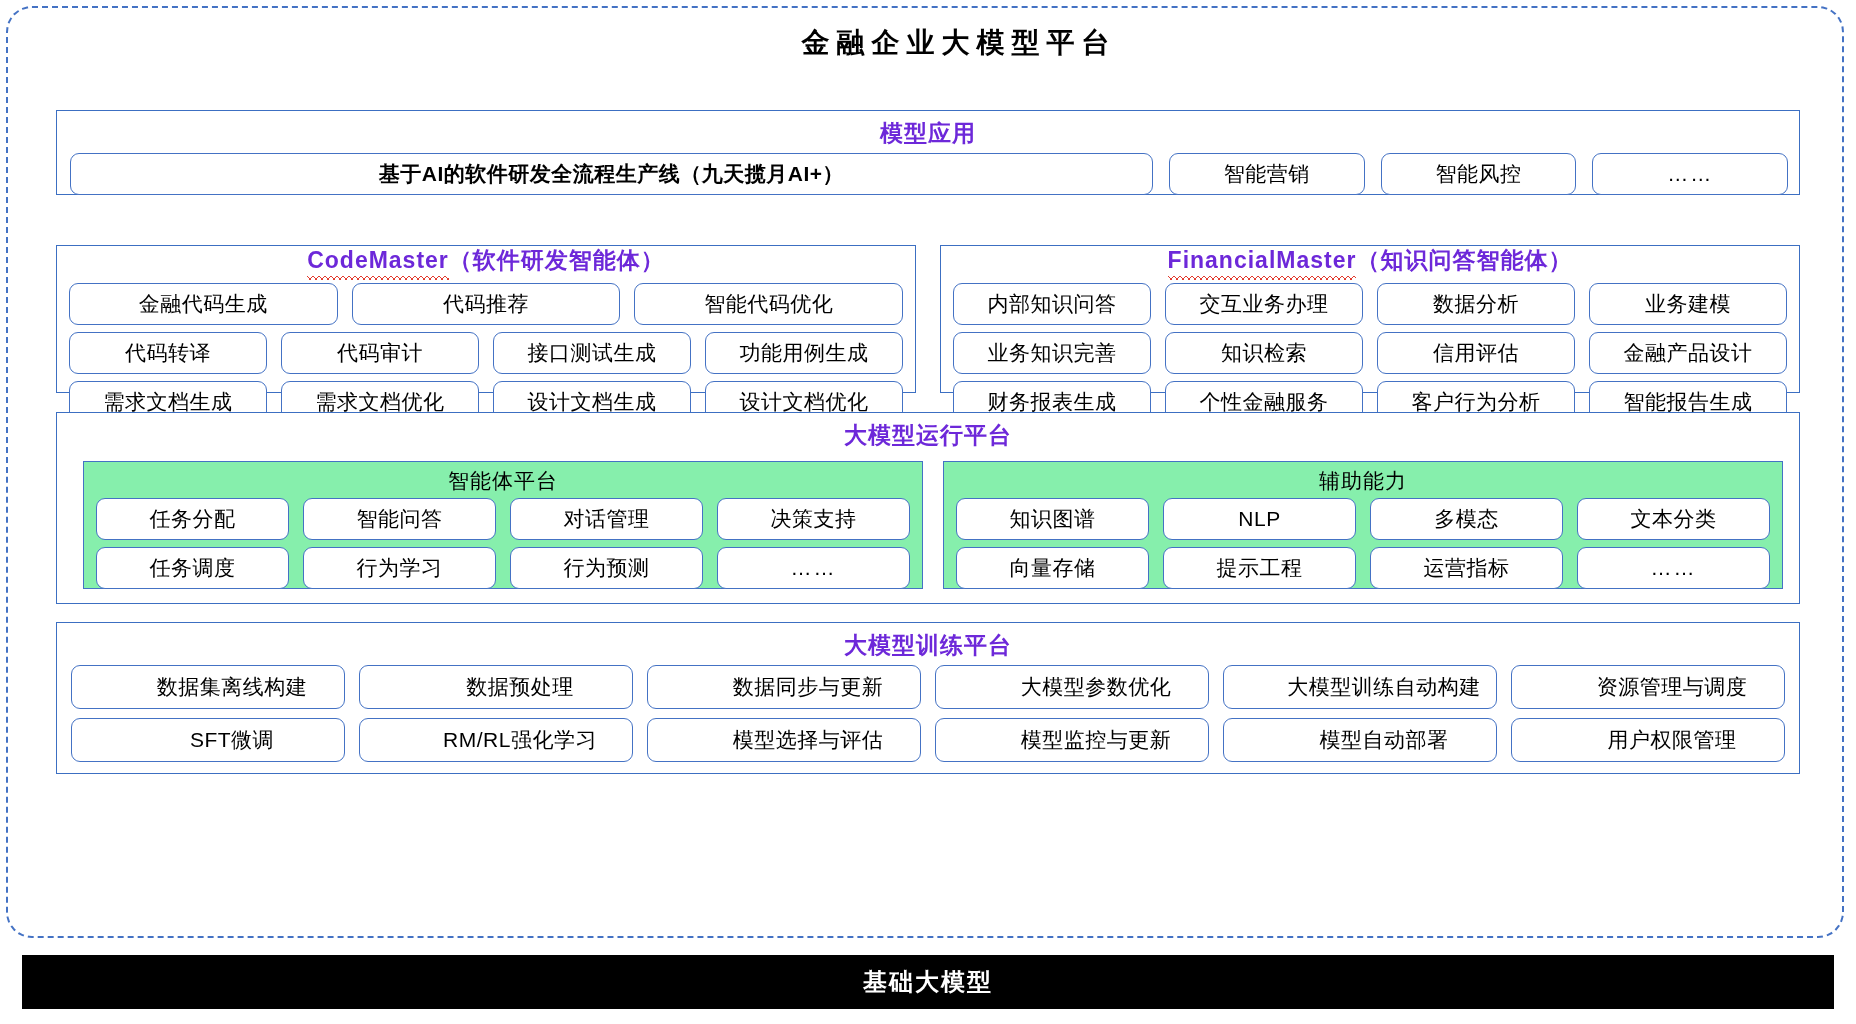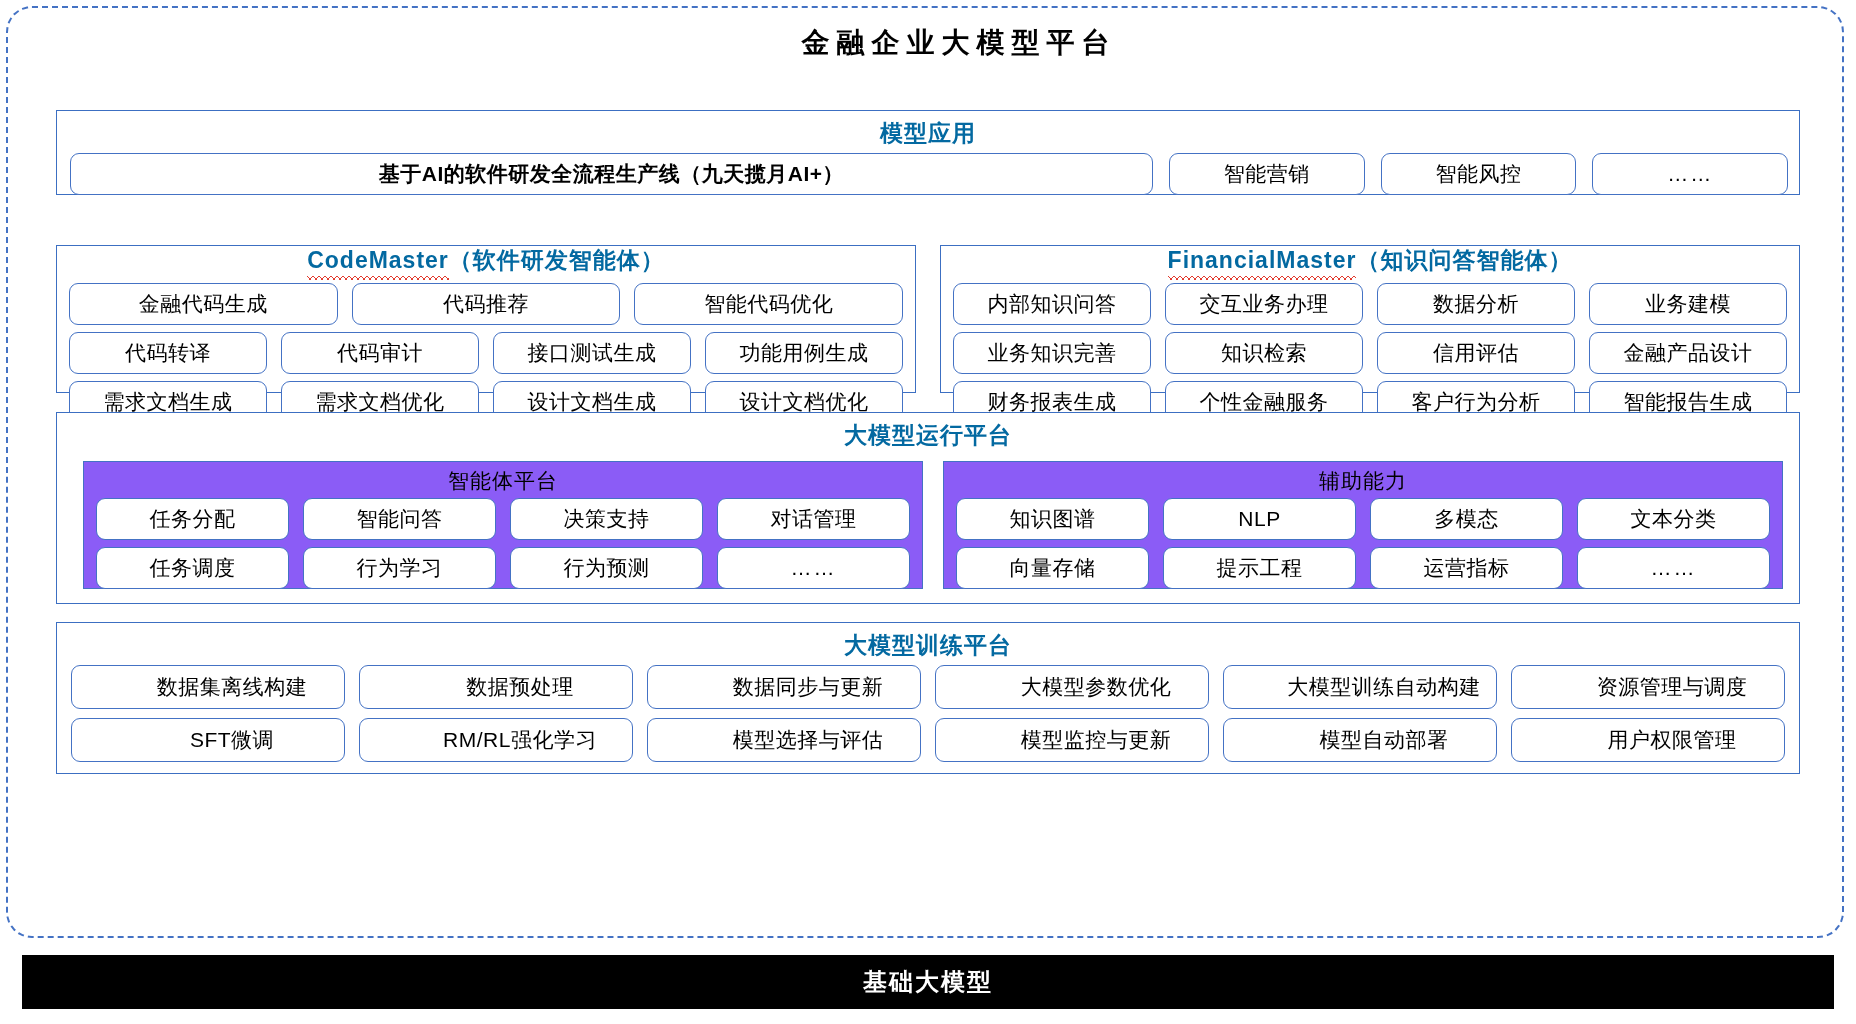--- a/index.html
+++ b/index.html
@@ -33,21 +33,21 @@
 
   
   .sect{
     position:absolute;
     border:1.4px solid #3C6FC2;
     background:#fff;
     box-sizing:border-box;
   }
   .sect-title{
     text-align:center;
-    font-size:23px;font-weight:700;color:#0369a1;
+    font-size:23px;font-weight:700;color:#6d28d9;
     letter-spacing:1px;
     line-height:1.25;
   }
   .sect-title .sp{font-weight:700;}
 
   
   .squig{
     position:relative;display:inline-block;
   }
   .squig::after{
@@ -90,21 +90,21 @@
   #sect-fin{left:940px;top:245px;width:860px;height:148px;}
   .agent-body{position:absolute;left:12px;top:37px;right:12px;}
   .agent-body .row{margin-bottom:7px;}
 
   
   #sect-run{left:56px;top:412px;width:1744px;height:192px;}
   #sect-run > .sect-title{margin-top:8px;}
   .sub{
     position:absolute;top:48px;
     border:1.2px solid #4472C4;
-    background:#8b5cf6;box-sizing:border-box;
+    background:#86efac;box-sizing:border-box;
     height:128px;
   }
   #sub-agent{left:26px;width:840px;}
   #sub-aux{left:886px;width:840px;}
   .sub-title{
     text-align:center;font-size:21px;color:#000;
     margin-top:5px;letter-spacing:1px;
   }
   .sub-body{position:absolute;left:12px;right:12px;top:36px;}
   .sub-body .row{margin-bottom:7px;}
@@ -198,22 +198,22 @@
 
   <div class="sect" id="sect-run">
     <div class="sect-title">大模型运行平台</div>
 
     <div class="sub" id="sub-agent">
       <div class="sub-title">智能体平台</div>
       <div class="sub-body">
         <div class="row eq">
           <div class="pill">任务分配</div>
           <div class="pill">智能问答</div>
+          <div class="pill">对话管理</div>
           <div class="pill">决策支持</div>
-          <div class="pill">对话管理</div>
         </div>
         <div class="row eq">
           <div class="pill">任务调度</div>
           <div class="pill">行为学习</div>
           <div class="pill">行为预测</div>
           <div class="pill dots">……</div>
         </div>
       </div>
     </div>
 

